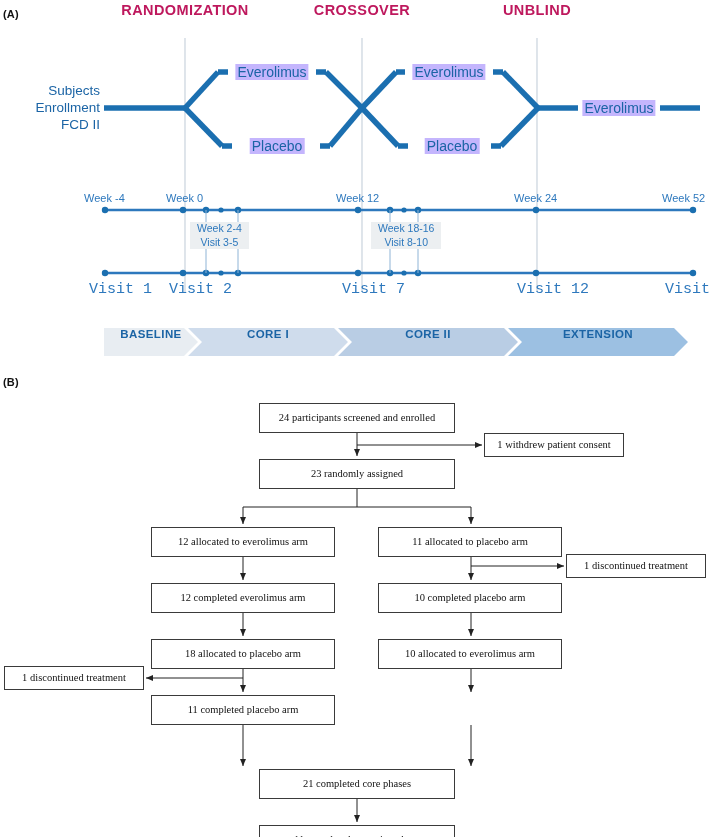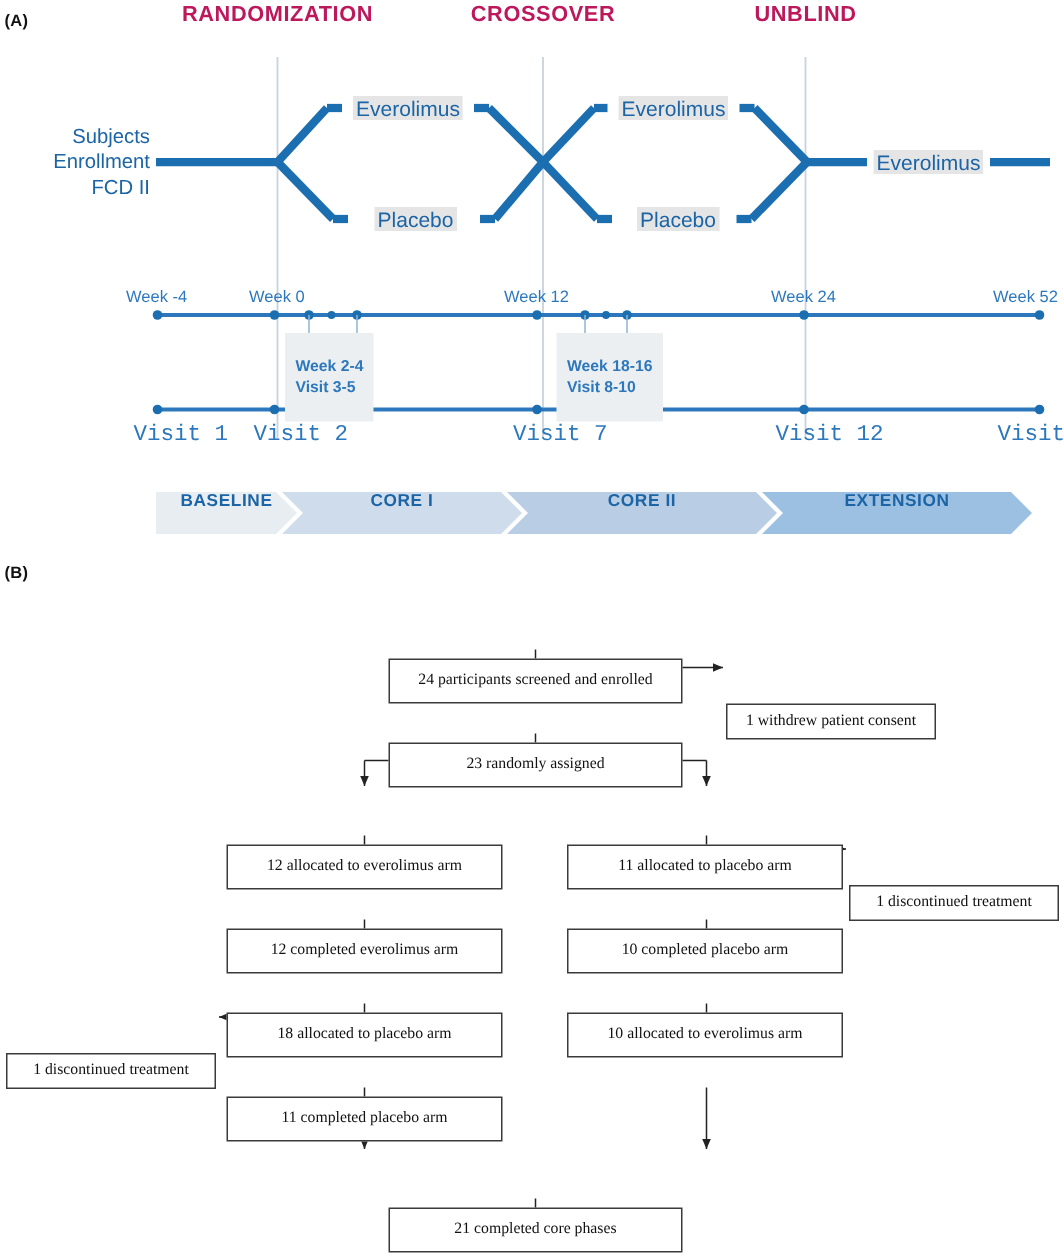--- a/index.html
+++ b/index.html
@@ -9,38 +9,38 @@
   .panel-letter{position:absolute;font-weight:bold;font-size:11px;color:#111;letter-spacing:.2px;}
   #panelA-letter{left:3px;top:8px;}
   #panelB-letter{left:3px;top:376px;}
 
   
   #panelA{position:absolute;left:0;top:0;width:709px;height:370px;}
   .phase-head{position:absolute;top:2px;font-weight:bold;font-size:14.5px;
               color:#be185d;letter-spacing:.4px;transform:translateX(-50%);
               white-space:nowrap;}
   .arm-label{position:absolute;font-size:14px;color:#1b64a5;
-             transform:translate(-50%,-50%);white-space:nowrap;background:#e5e5e5;
+             transform:translate(-50%,-50%);white-space:nowrap;background:#c4b5fd;
              padding:0 2px;}
   #enroll-label{position:absolute;right:609px;top:82px;width:100px;text-align:right;
                 font-size:13.5px;line-height:17px;color:#1b64a5;font-weight:500;}
   .tl-week{position:absolute;font-size:11px;color:#2d78bd;white-space:nowrap;}
   .tl-visit{position:absolute;font-size:15px;color:#2d78bd;white-space:nowrap;font-family:Liberation Mono, monospace;}
   .callout{position:absolute;background:#eceff1;color:#2d78bd;font-size:10.5px;
-           line-height:13.5px;text-align:left;padding:16px 7px;white-space:nowrap;font-weight:bold;}
+           line-height:13.5px;text-align:center;padding:0 7px;white-space:nowrap;}
   .phase-seg{position:absolute;top:328px;height:28px;display:flex;align-items:flex-start;
              justify-content:center;font-size:11.5px;font-weight:bold;color:#1b64a5;
              letter-spacing:.4px;}
 
   
   #panelB{position:absolute;left:0;top:370px;width:709px;height:467px;}
   .fbox{position:absolute;border:1px solid #3a3a3a;background:#fff;
         display:flex;align-items:center;justify-content:center;text-align:center;
         font-family:"Liberation Serif",serif;font-size:10.5px;color:#111;
-        box-sizing:border-box;line-height:12px;margin-top:36px;}
+        box-sizing:border-box;line-height:12px;}
   svg{position:absolute;left:0;top:0;overflow:visible;}
 </style>
 </head>
 <body>
 
 <div id="panelA">
 
   <div class="panel-letter" id="panelA-letter">(A)</div>
 
   <div class="phase-head" style="left:185px">RANDOMIZATION</div>

